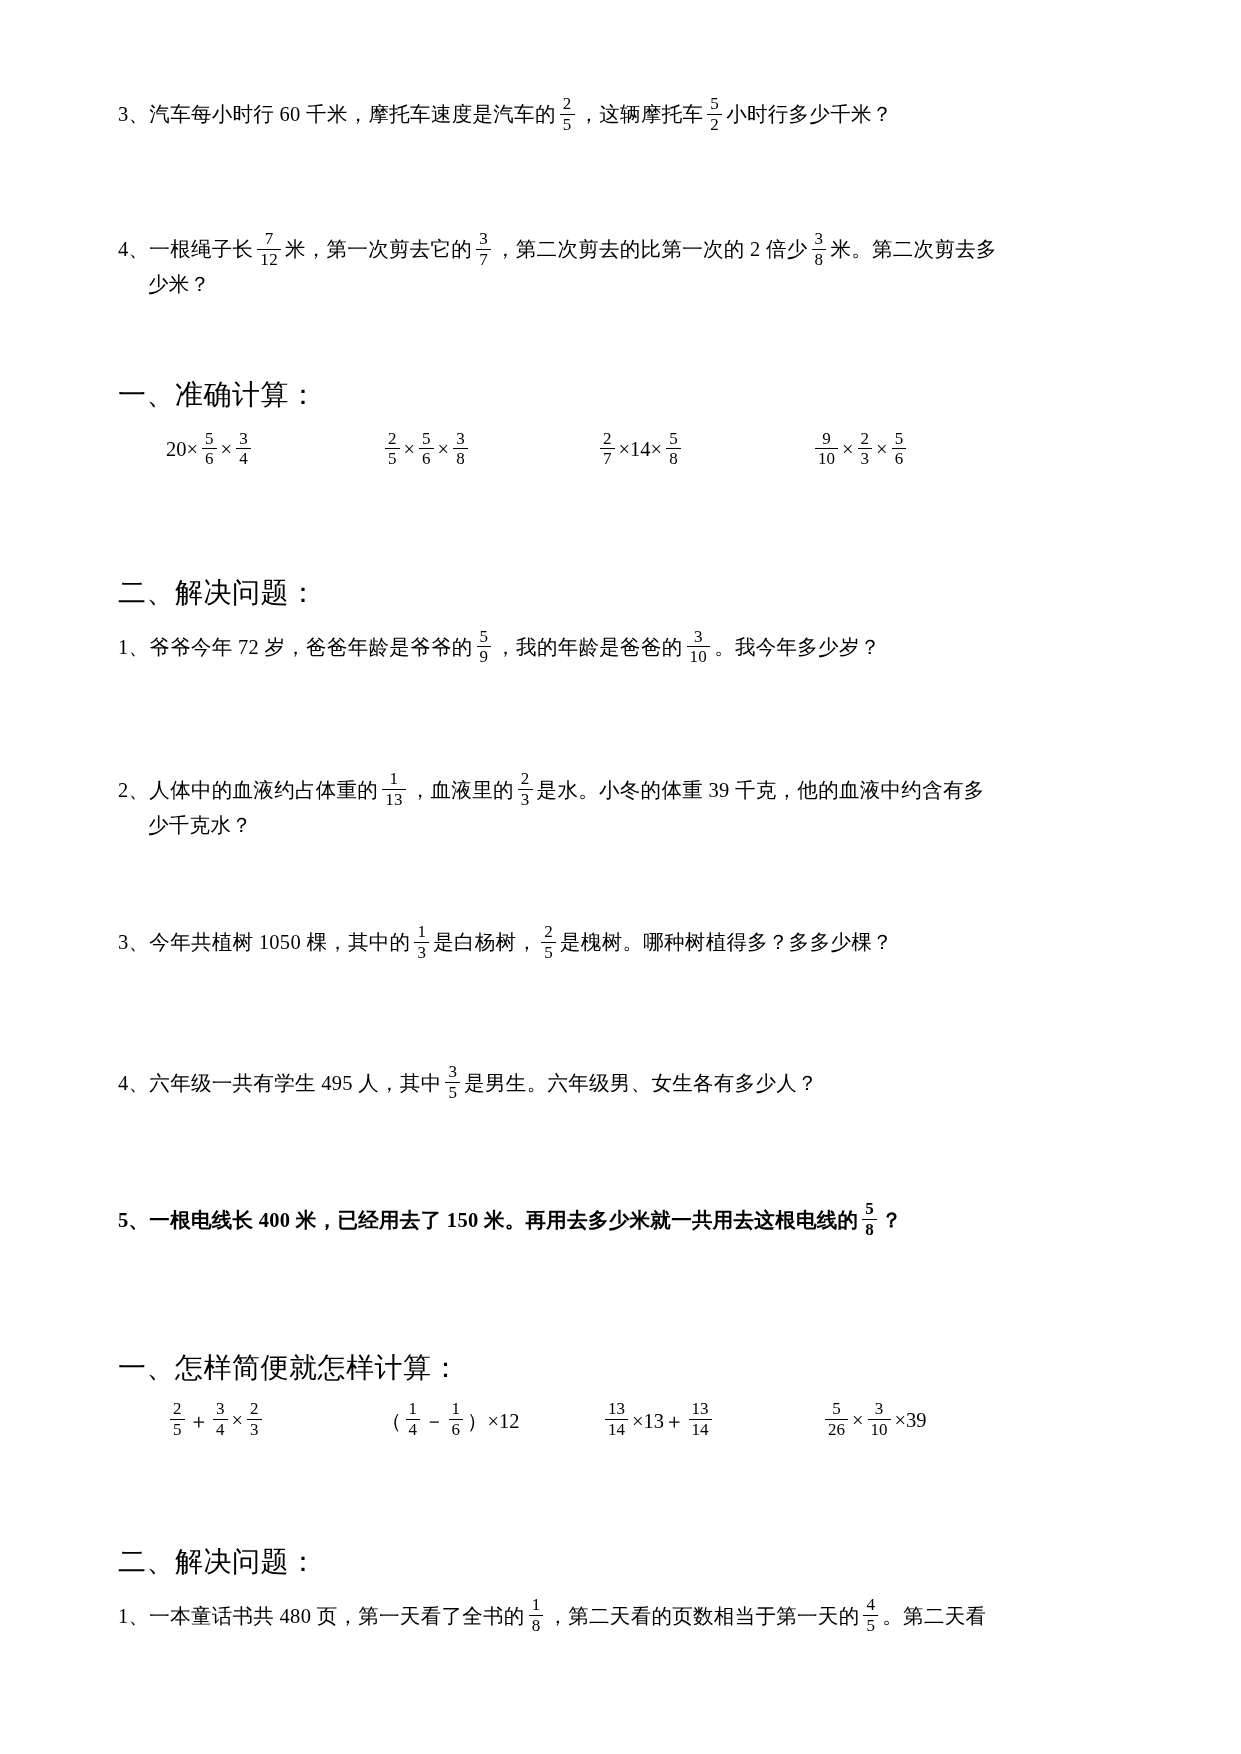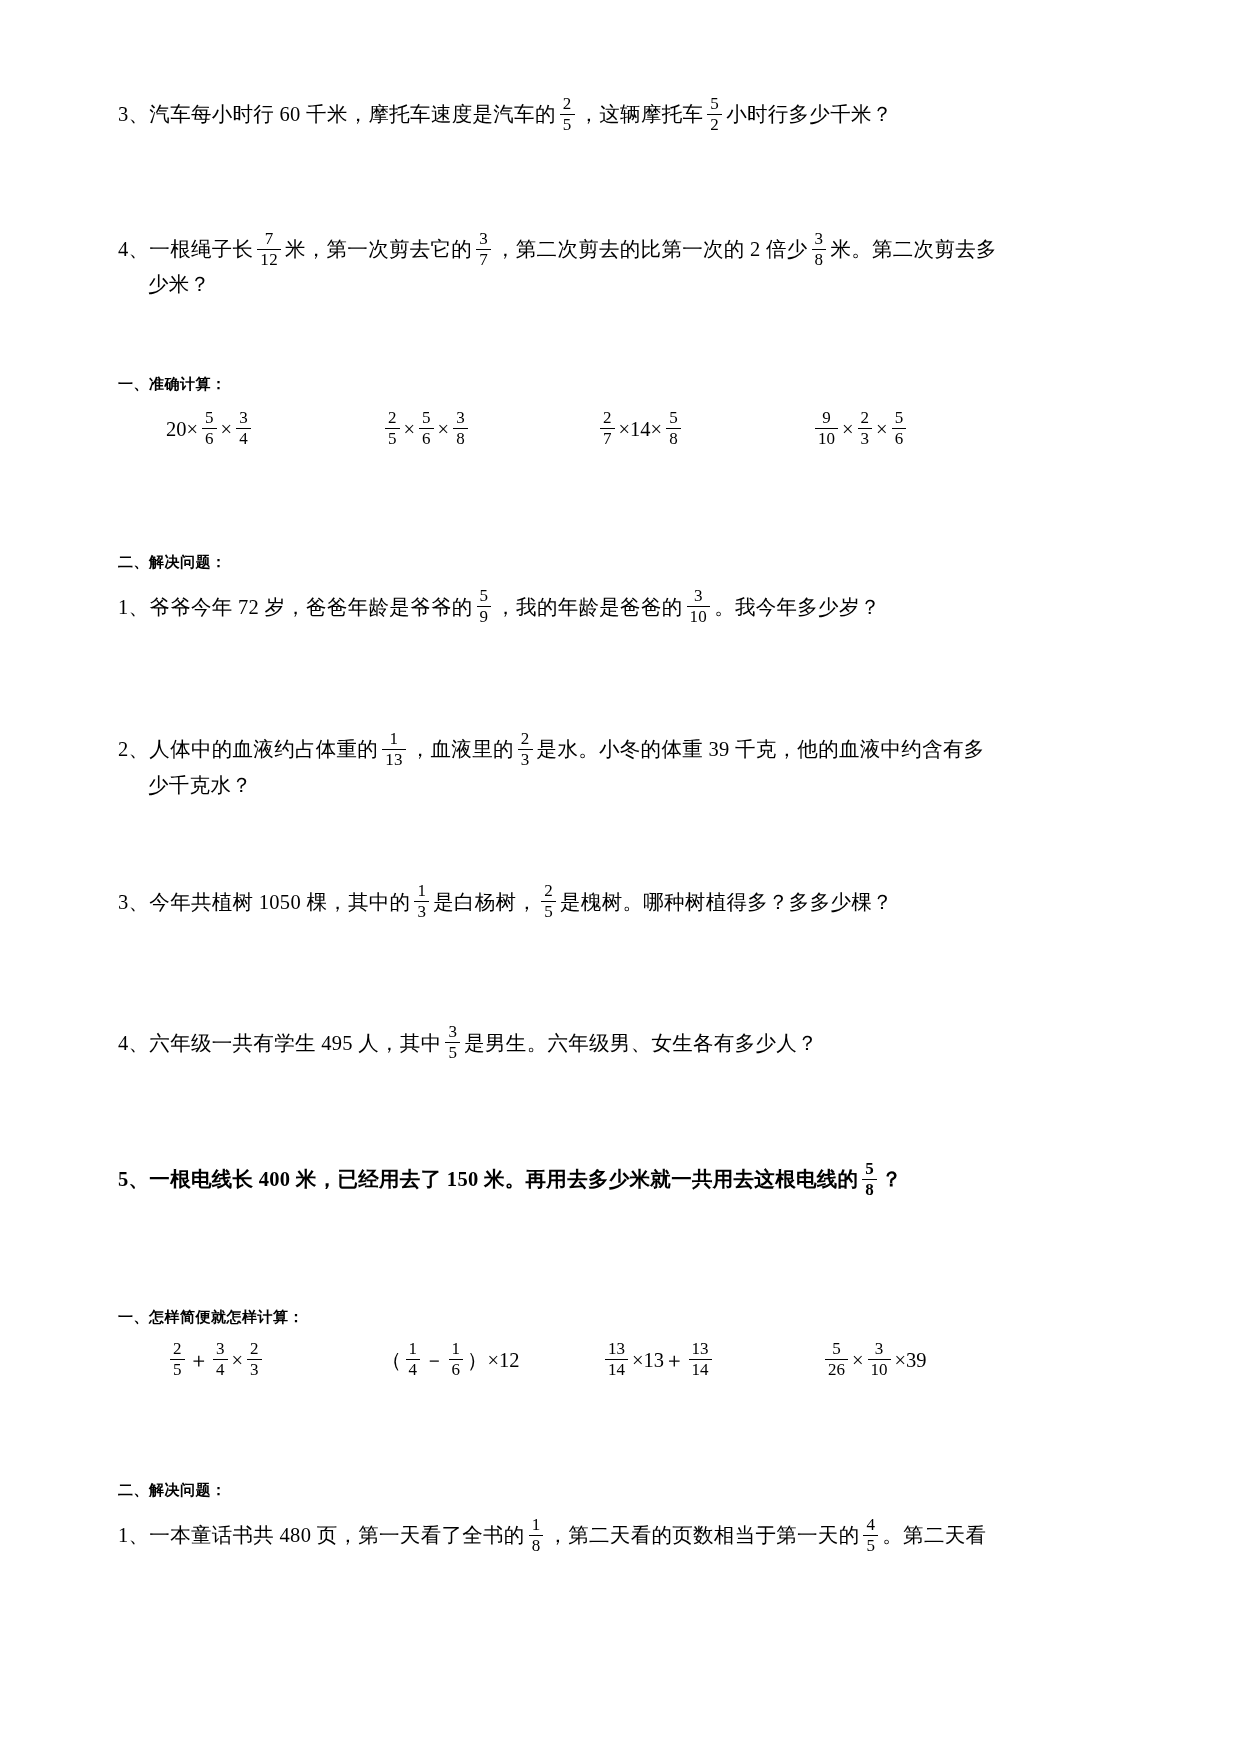--- a/index.html
+++ b/index.html
@@ -38,22 +38,22 @@
     letter-spacing: 0.3px;
   }
   .line.indent {
     padding-left: 30px;
     align-items: flex-end;
   }
   .blk {
     white-space: pre;
   }
   .heading {
-    font-weight: bold;
-    font-size: 15px;
+    font-weight: normal;
+    font-size: 28px;
     letter-spacing: 0.5px;
   }
 
   
   .frac {
     display: inline-flex;
     flex-direction: column;
     align-items: center;
     justify-content: center;
     vertical-align: middle;

